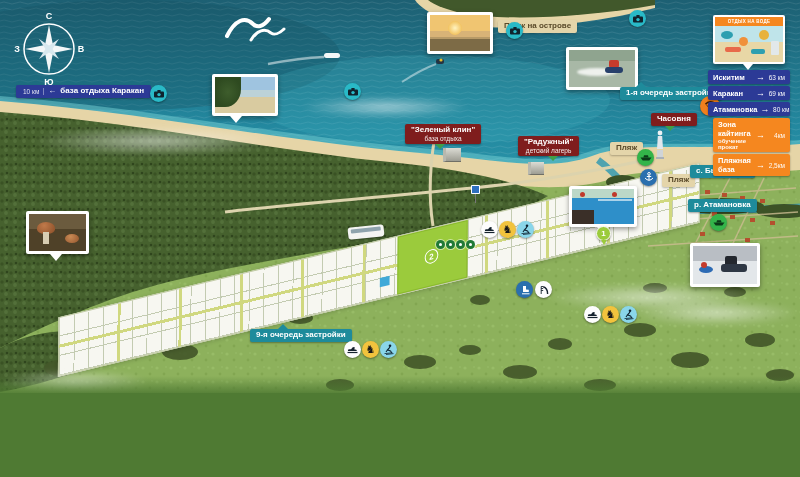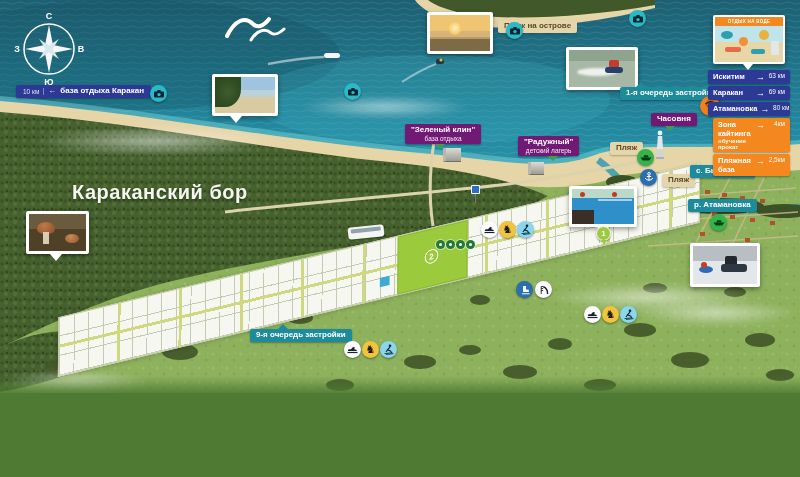--- a/index.html
+++ b/index.html
@@ -32,21 +32,21 @@
     border:1.5px solid #fff;border-radius:50%;color:#fff;font-size:8px;font-weight:bold;
     display:flex;align-items:center;justify-content:center;}
   .blue-cell{position:absolute;left:330px;top:36px;width:10px;height:9px;background:#3fa9d8;}
 
   
   .lbl{position:absolute;z-index:6;font-weight:bold;color:#fff;border-radius:2px;
        padding:2px 6px;font-size:8px;line-height:1.1;white-space:nowrap;
        box-shadow:0 1px 2px rgba(0,0,0,.35);text-align:center;}
   .lbl .sub{display:block;font-weight:normal;font-size:6.5px;opacity:.92;}
   .lbl.teal{background:#1e8b9b;}
-  .lbl.green{background:#701a75;}
+  .lbl.green{background:#7f1d1d;}
   .lbl.tan{background:#e4d5aa;color:#5a4a2a;box-shadow:0 1px 2px rgba(0,0,0,.25);}
   .lbl.navy{background:#2c3a96;display:flex;align-items:center;gap:4px;padding:2px 7px;}
   .lbl .km{font-weight:normal;font-size:6.5px;opacity:.85;padding-right:4px;
            border-right:1px solid rgba(255,255,255,.45);}
   .ptr{position:absolute;width:0;height:0;border-left:5px solid transparent;border-right:5px solid transparent;}
   .ptr.down{bottom:-5px;border-top:5px solid;}
   .ptr.up{top:-5px;border-bottom:5px solid;}
   .teal .ptr{border-top-color:#1e8b9b;border-bottom-color:#1e8b9b;}
   .green .ptr{border-top-color:#3f9e4a;border-bottom-color:#3f9e4a;}
 
@@ -80,21 +80,21 @@
 
   .pin1{position:absolute;z-index:6;width:15px;height:15px;border-radius:50%;background:#9bcb3c;
     border:1.5px solid #fff;color:#fff;font-size:8px;font-weight:bold;
     display:flex;align-items:center;justify-content:center;box-shadow:0 1px 2px rgba(0,0,0,.4);}
   .pin1 .tail{position:absolute;bottom:-5px;left:50%;margin-left:-3px;width:0;height:0;
     border-left:3px solid transparent;border-right:3px solid transparent;border-top:5px solid #9bcb3c;}
 
   
   .panel{position:absolute;right:10px;top:70px;z-index:7;display:flex;flex-direction:column;
          align-items:flex-end;gap:2px;}
-  .drow{display:flex;align-items:flex-start;gap:3px;color:#fff;border-radius:2px;
+  .drow{display:flex;align-items:center;gap:3px;color:#fff;border-radius:2px;
         padding:2px 5px;box-shadow:0 1px 2px rgba(0,0,0,.35);}
   .drow.blue{background:#2c3a96;width:82px;}
   .drow.orange{background:#f5871f;width:77px;}
   .dname{font-size:7.5px;font-weight:bold;flex:1;}
   .darr{font-size:9px;font-weight:bold;}
   .dkm{font-size:6.5px;opacity:.95;min-width:17px;text-align:right;}
   .dcol{flex:1;display:flex;flex-direction:column;}
   .dsub{font-size:6px;font-weight:bold;opacity:.95;}
 
   
@@ -270,21 +270,20 @@
     <text x="39" y="11" fill="#fff" font-size="9" font-weight="bold" text-anchor="middle">С</text>
     <text x="39" y="77" fill="#fff" font-size="9" font-weight="bold" text-anchor="middle">Ю</text>
     <text x="7" y="44" fill="#fff" font-size="9" font-weight="bold" text-anchor="middle">З</text>
     <text x="71" y="44" fill="#fff" font-size="9" font-weight="bold" text-anchor="middle">В</text>
   </svg>
 
   <svg class="abs" style="left:215px;top:10px;z-index:6;" width="76" height="34" viewBox="0 0 76 34">
     <path d="M12,26 C20,10 30,6 38,14 C42,18 48,17 54,9" stroke="#fff" stroke-width="4" fill="none" stroke-linecap="round"></path>
     <path d="M36,30 C42,20 50,18 56,23 C59,25 64,24 69,19" stroke="#fff" stroke-width="3" fill="none" stroke-linecap="round"></path>
   </svg>
-  <div class="forest-title">Караканский бор</div>
 
   <div class="lbl navy" style="left:16px;top:85px;">
     <span class="km">10 км</span>
     <span>←</span>
     <span>база отдыха Каракан</span>
   </div>
 
   <div class="lbl tan" style="left:498px;top:20px;">Пляж на острове</div>
 
   <div class="lbl green" style="left:405px;top:124px;">

